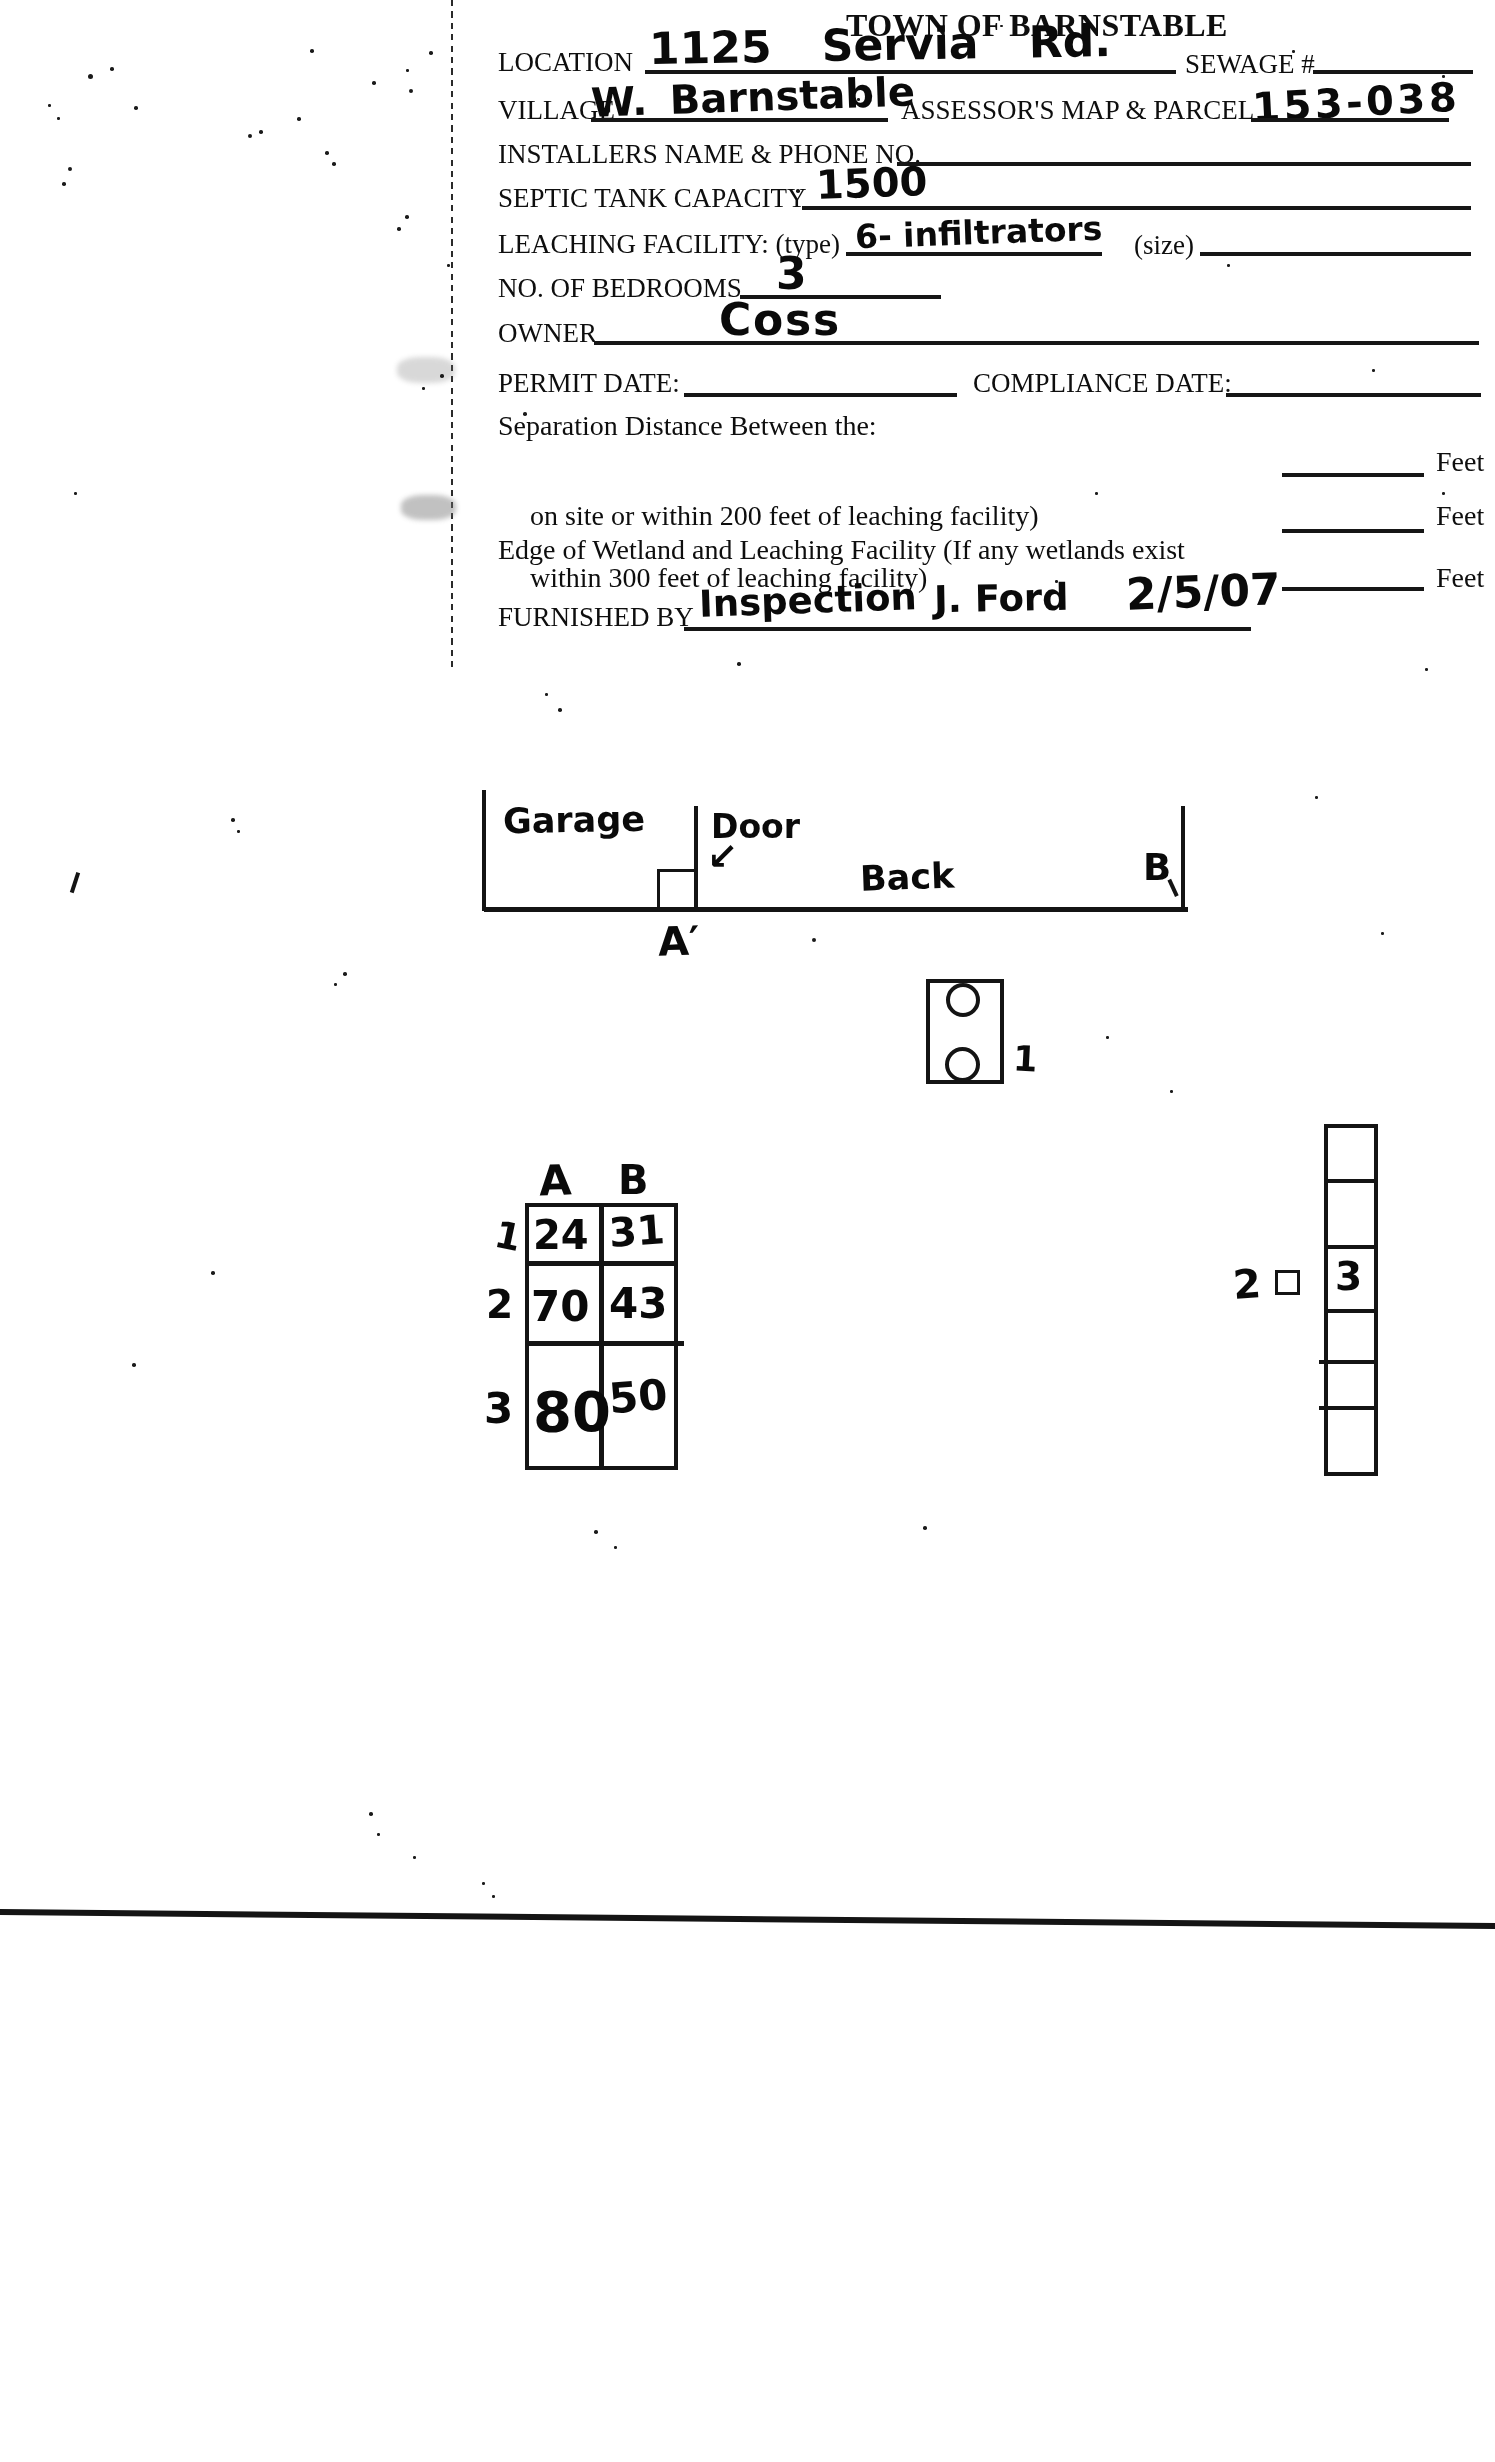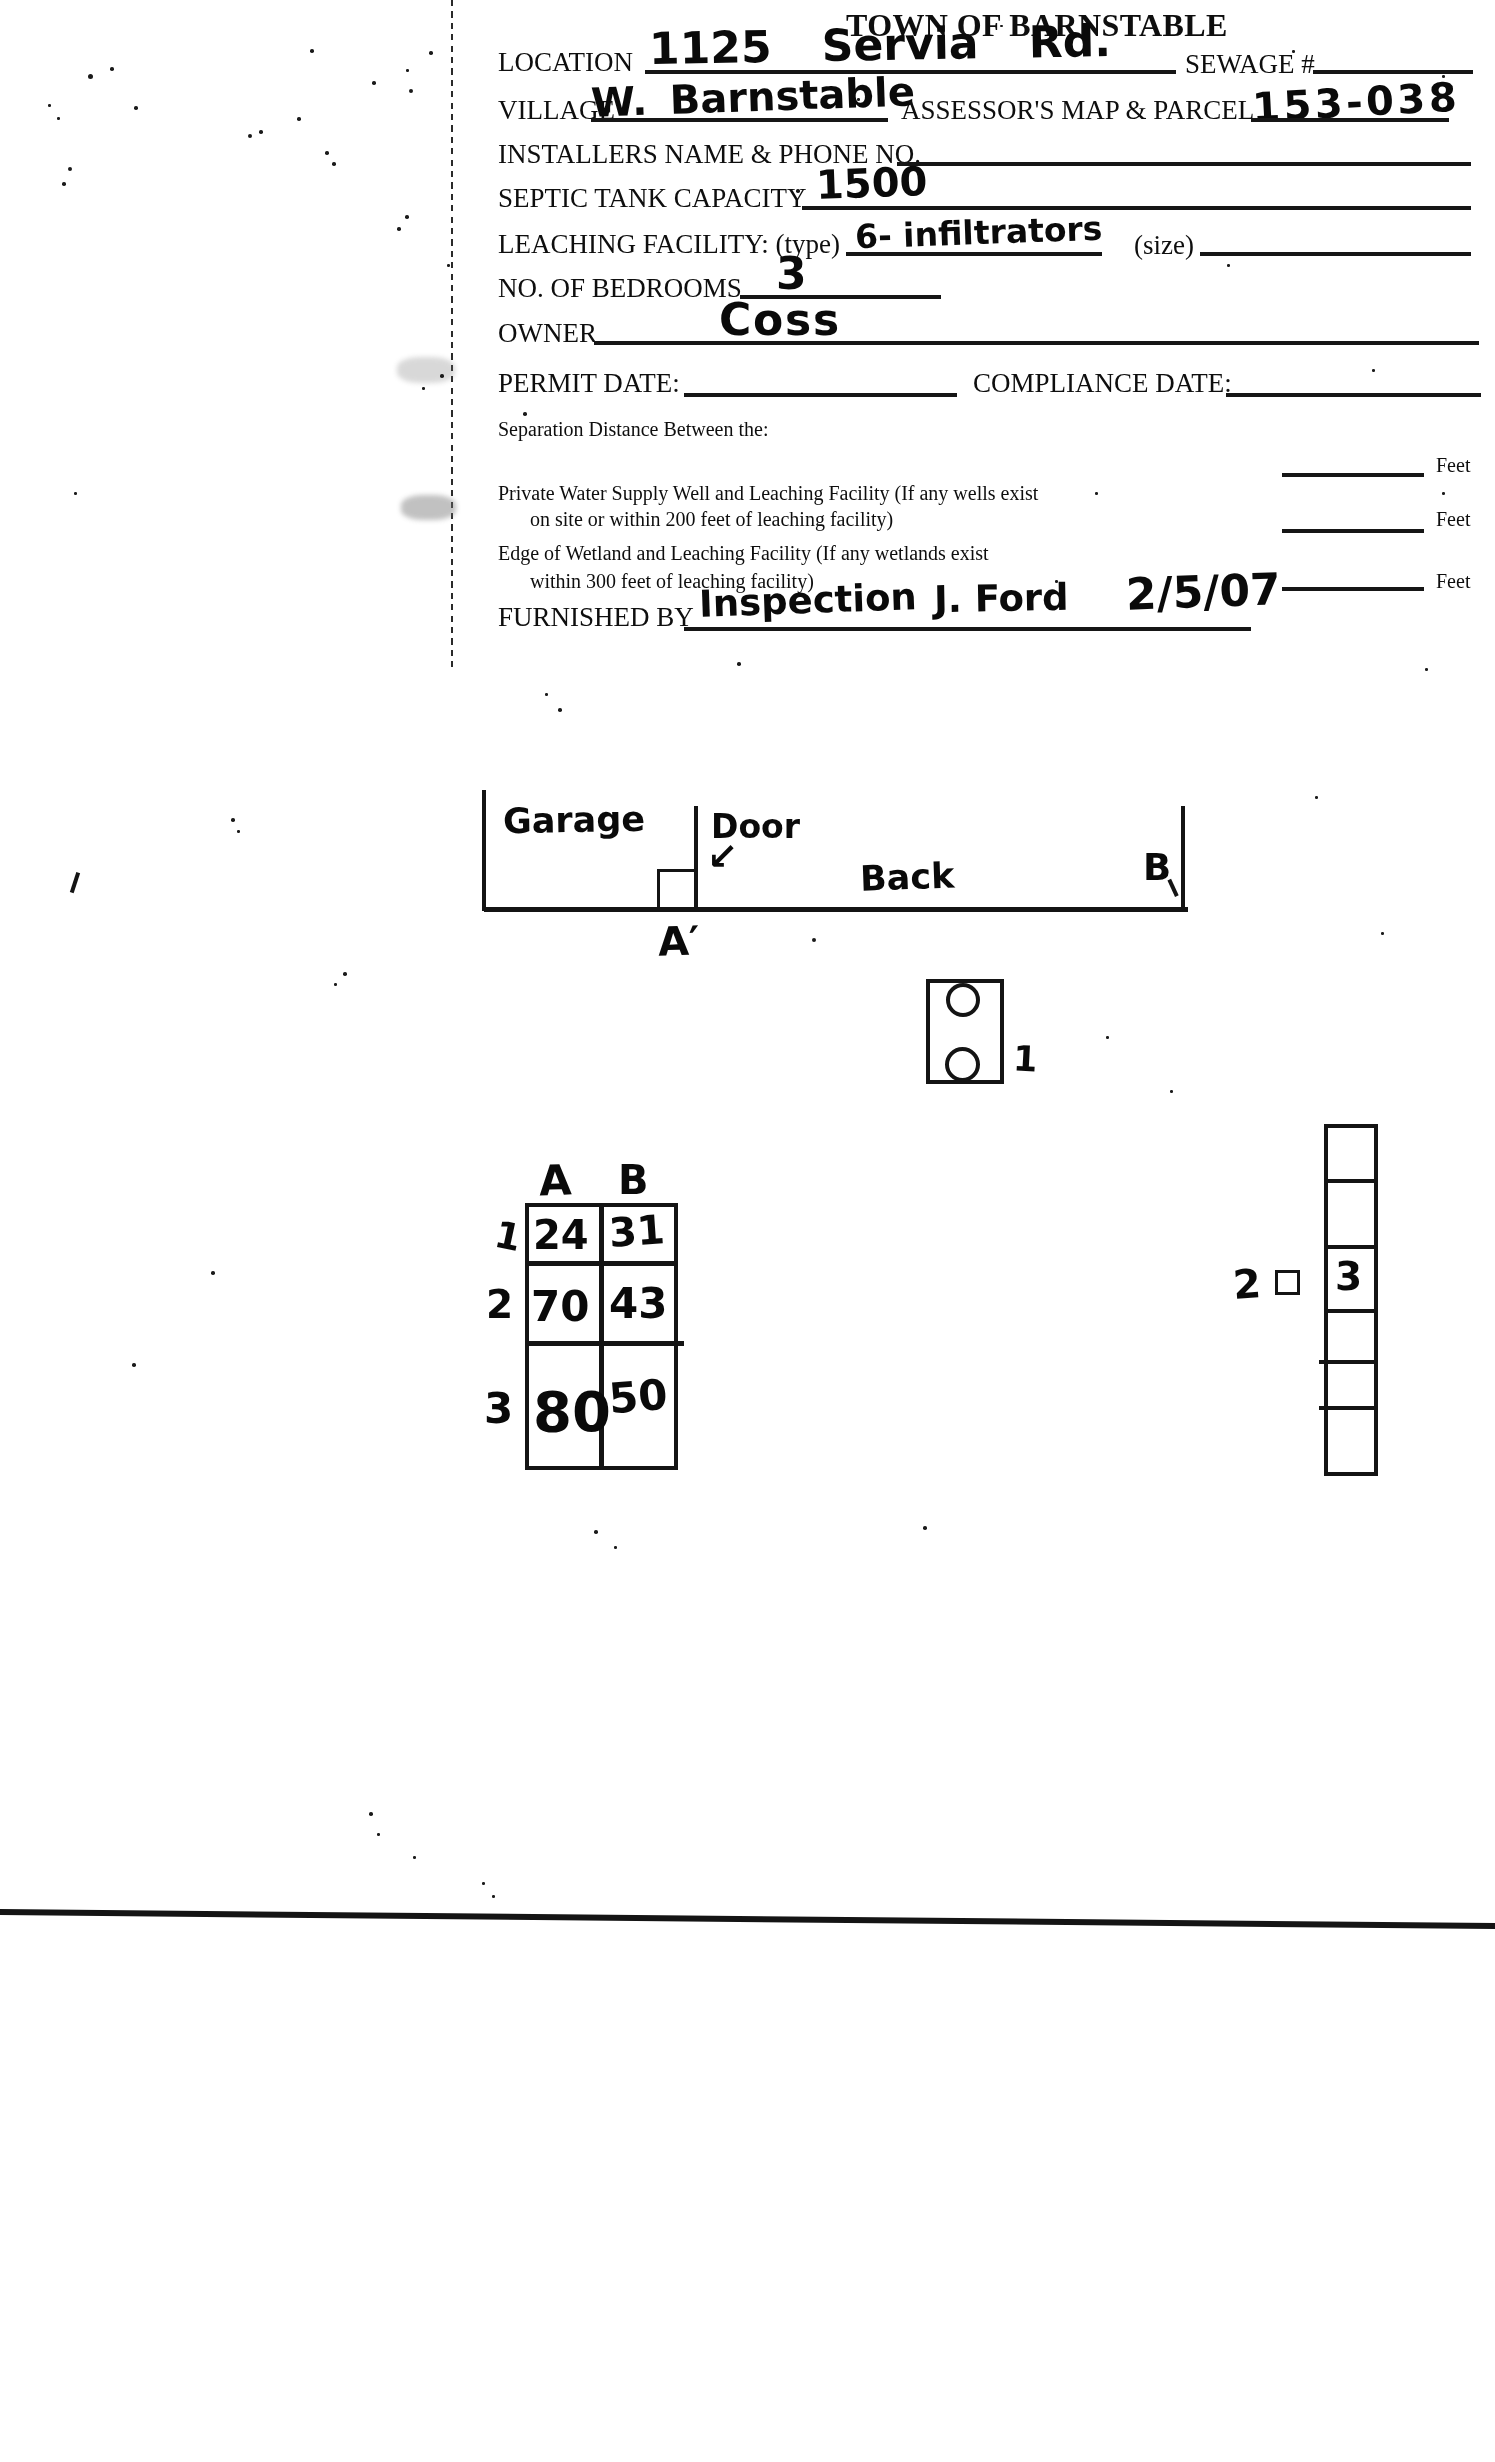--- a/index.html
+++ b/index.html
@@ -1,20 +1,20 @@
 <!DOCTYPE html>
 <html style="font-size:14px"><head>
 <meta charset="utf-8">
 <style>
   html,body{margin:0;padding:0;background:#888;}
   #canvas{position:relative;width:1495px;height:2462px;background:#ffffff;overflow:hidden;
           font-family:"Liberation Serif",serif;color:#0e0e0e;}
   .abs{position:absolute;white-space:nowrap;}
   .lbl{font-family:"Liberation Serif",serif;font-size:27px;color:#0e0e0e;}
-  .sm{font-size:20px;margin-top:8px;}
+  .sm{font-size:28px;}
   .bold{font-weight:700;}
   .hw{font-family:"DejaVu Sans",sans-serif;font-weight:700;color:#0a0a0a;}
   .ul{background:#161616;height:3.5px;}
   .ink{background:#141414;}
   .box{border:3.5px solid #141414;background:transparent;}
   .circle{border:4.4px solid #141414;border-radius:50%;background:transparent;}
   .speck{position:absolute;background:#1a1a1a;border-radius:50%;}
   .smudge{position:absolute;background:#777;filter:blur(2.6px);border-radius:40%;}
   .vscan{position:absolute;width:1.8px;
          background:repeating-linear-gradient(to bottom,#2a2a2a 0 6.2px,transparent 6.2px 11.4px);}
@@ -127,21 +127,20 @@
   <div class="abs lbl" style="left:498px;top:368px;">PERMIT DATE:</div>
   <div class="abs ul" style="left:684px;top:393px;width:273px;"></div>
   <div class="abs lbl" style="left:973px;top:368px;">COMPLIANCE DATE:</div>
   <div class="abs ul" style="left:1226px;top:393px;width:255px;"></div>
 
   <div class="abs lbl sm" style="left:498px;top:410px;">Separation Distance Between the:</div>
 
   <div class="abs ul" style="left:1282px;top:473px;width:142px;"></div>
   <div class="abs lbl sm" style="left:1436px;top:446px;">Feet</div>
 
-  <div class="abs lbl sm" style="left:498px;top:474px;">Private Water Supply Well and Leaching Facility (If any wells exist</div>
   <div class="abs lbl sm" style="left:530px;top:500px;">on site or within 200 feet of leaching facility)</div>
   <div class="abs ul" style="left:1282px;top:529px;width:142px;"></div>
   <div class="abs lbl sm" style="left:1436px;top:500px;">Feet</div>
 
   <div class="abs lbl sm" style="left:498px;top:534px;">Edge of Wetland and Leaching Facility (If any wetlands exist</div>
   <div class="abs lbl sm" style="left:530px;top:562px;">within 300 feet of leaching facility)</div>
   <div class="abs ul" style="left:1282px;top:587px;width:142px;"></div>
   <div class="abs lbl sm" style="left:1436px;top:562px;">Feet</div>
 
   <div class="abs lbl" style="left:498px;top:602px;">FURNISHED BY</div>

